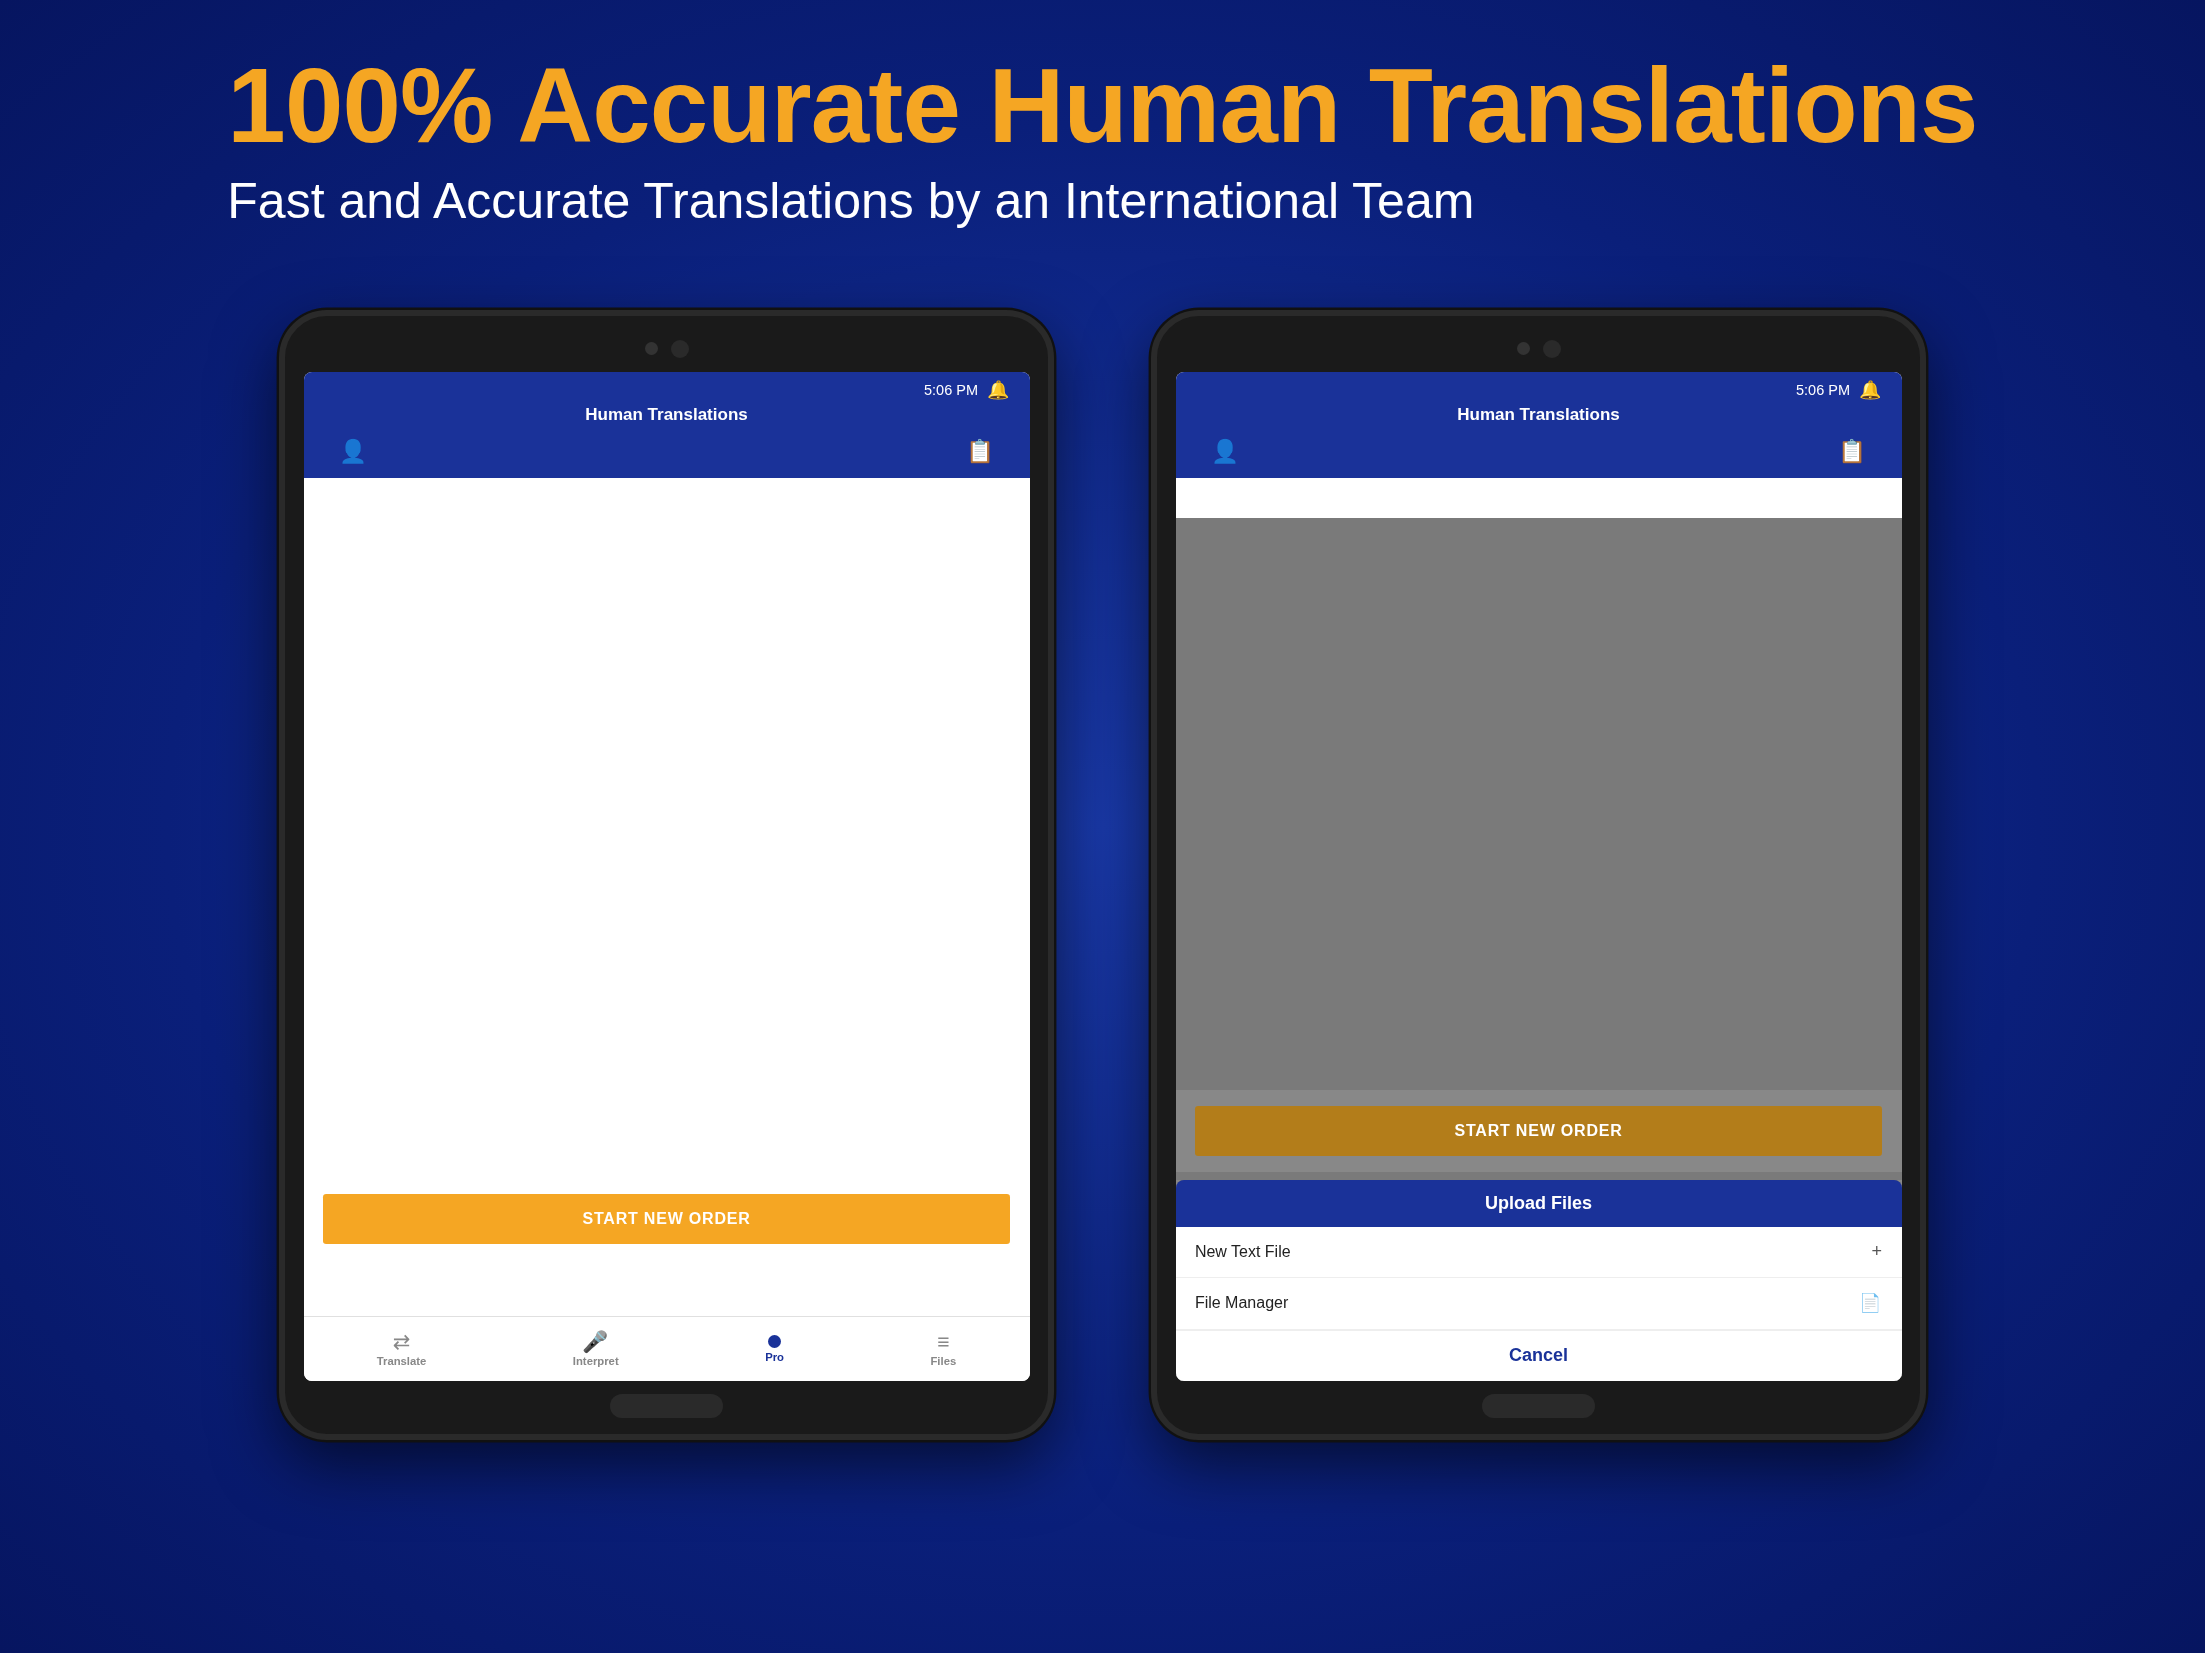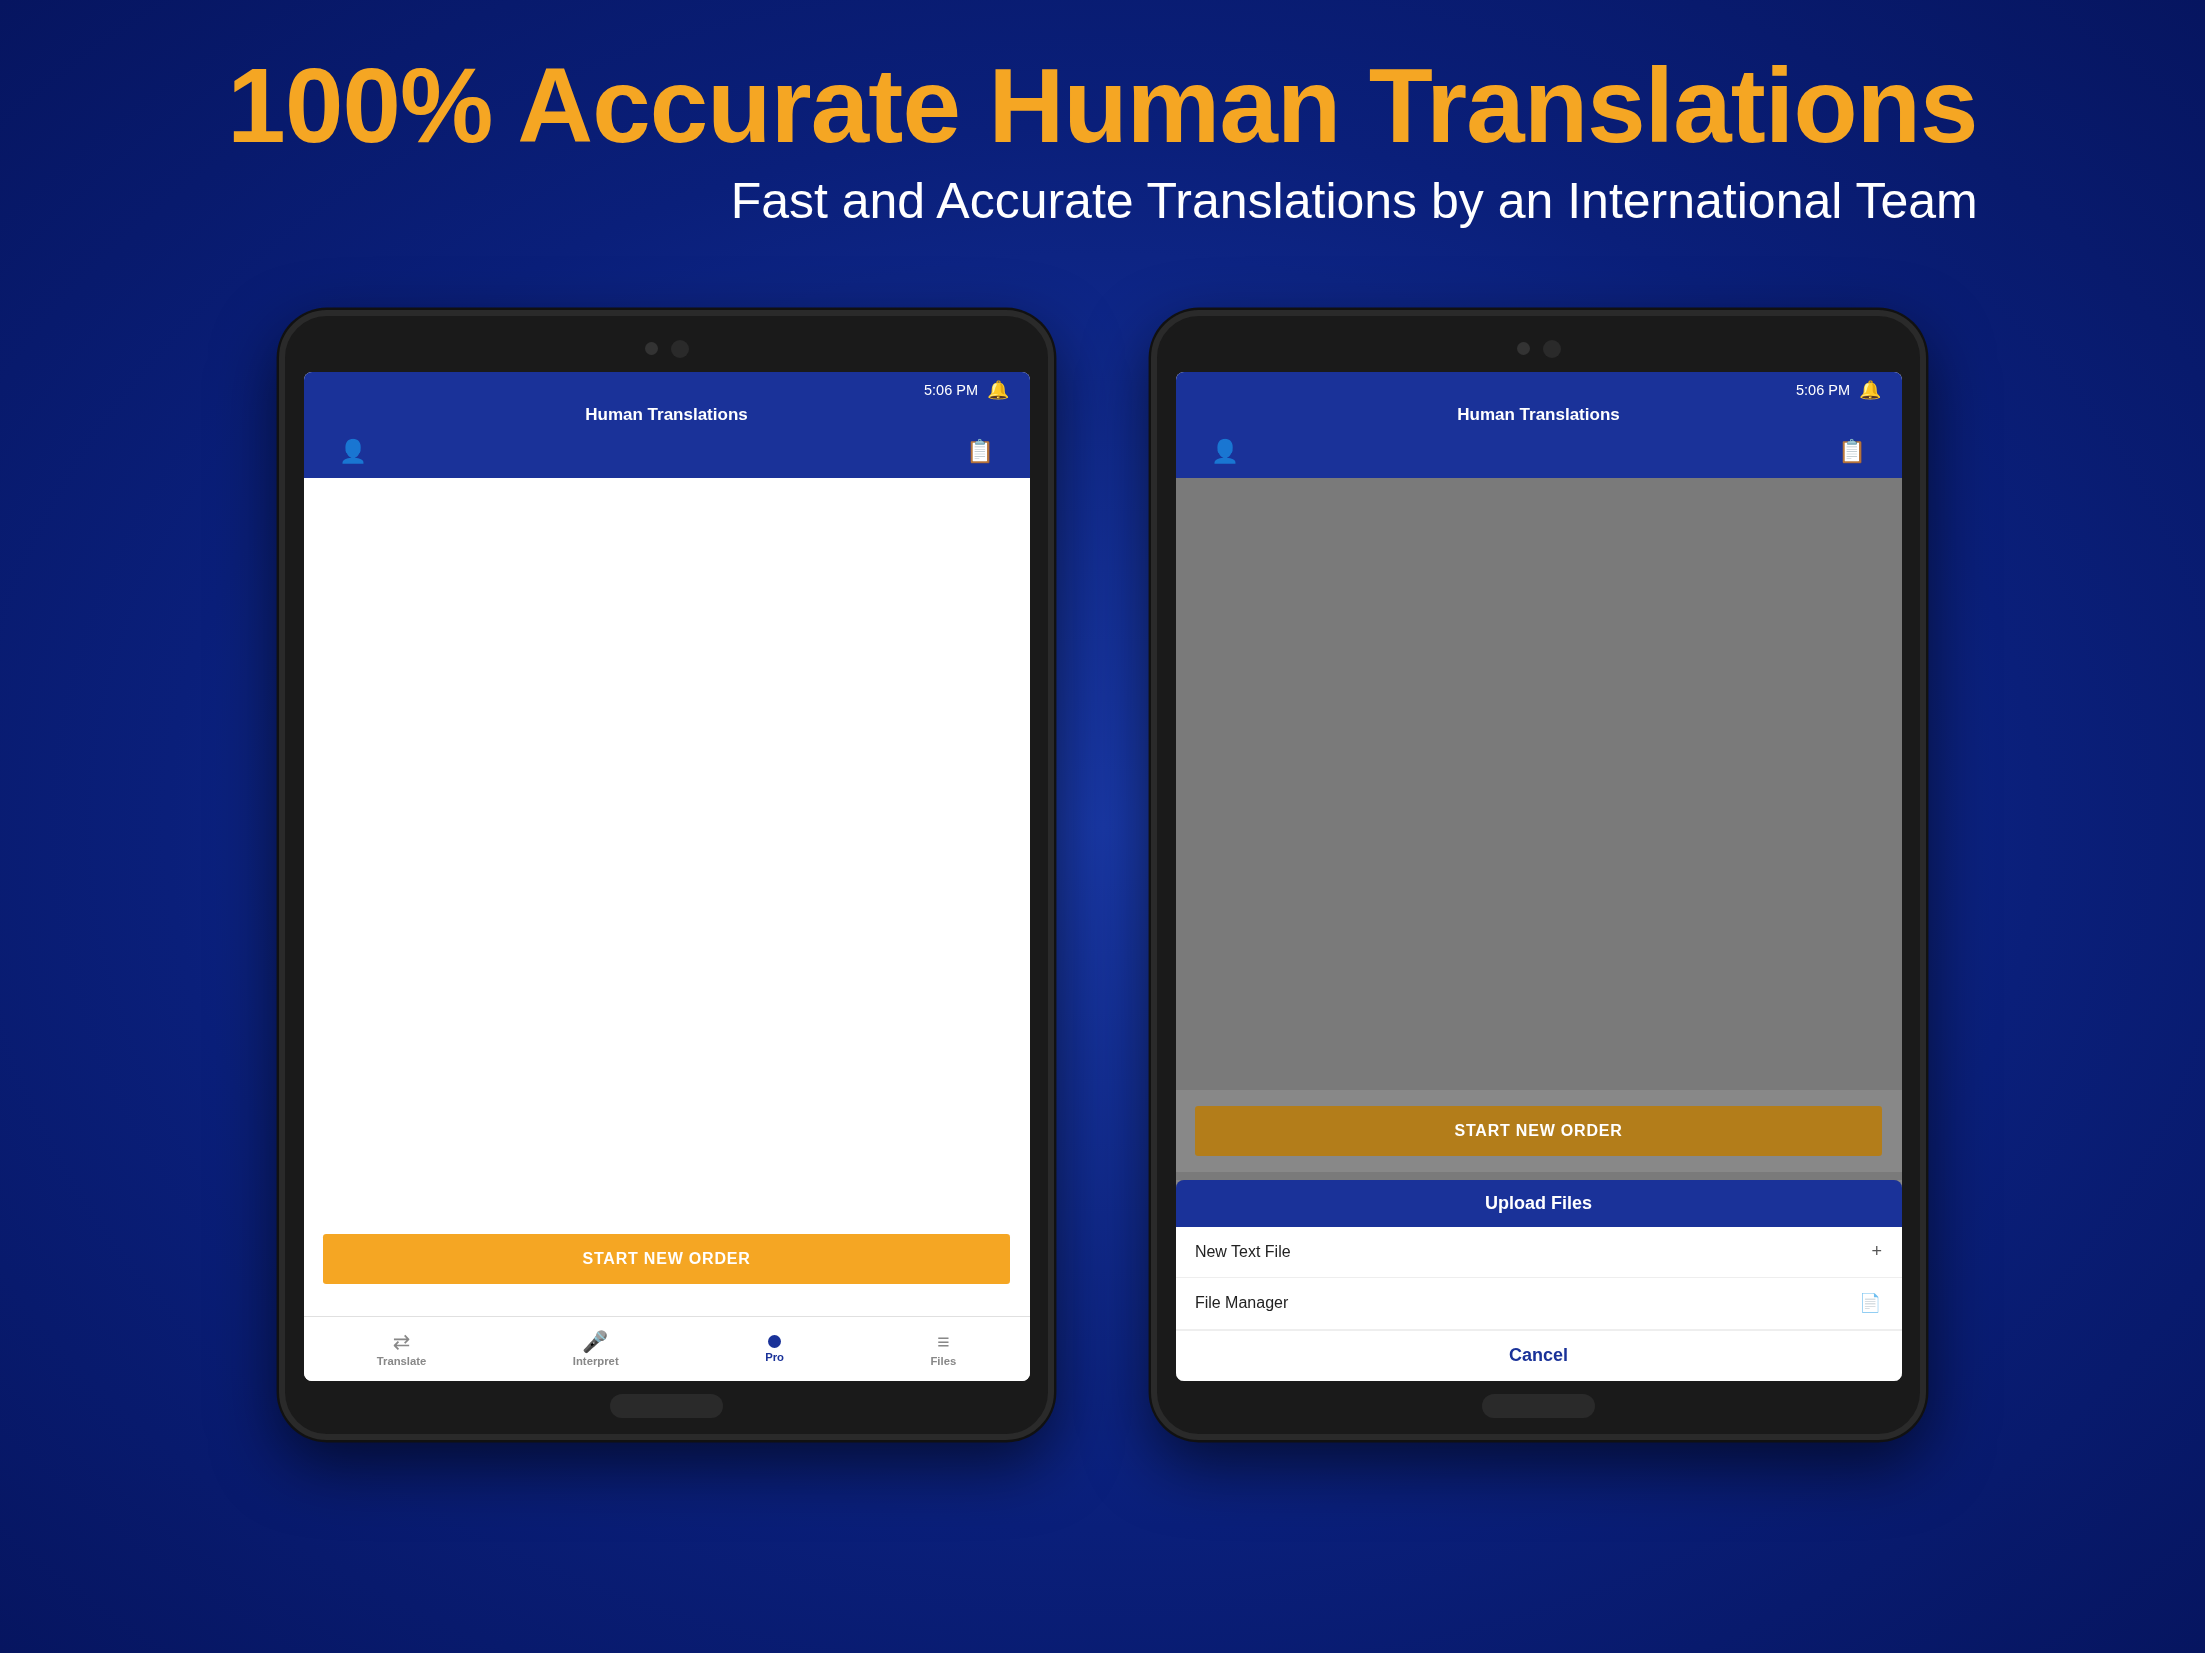--- a/index.html
+++ b/index.html
@@ -10,21 +10,21 @@
       background: radial-gradient(ellipse at center, #1a3aab 0%, #0a1f7a 60%, #061560 100%);
       display: flex;
       flex-direction: column;
       align-items: center;
       justify-content: flex-start;
       font-family: 'Arial', sans-serif;
       overflow: hidden;
     }
 
     .page-header {
-      text-align: right;
+      text-align: left;
       margin-top: 48px;
       margin-bottom: 32px;
     }
 
     .main-title {
       font-size: 105px;
       font-weight: 900;
       color: #f5a623;
       letter-spacing: -0.8px;
       line-height: 1.1;
@@ -85,20 +85,21 @@
 
     .tablet-screen {
       width: 726px;
       height: 985px;
       background: #fff;
       border-radius: 8px;
       overflow: hidden;
       display: flex;
       flex-direction: column;
       flex: 1;
+      gap: 40px;
     }
 
     
     .app-header {
       background: #1a3299;
       padding: 0 19.4px;
       display: flex;
       flex-direction: column;
     }
 

